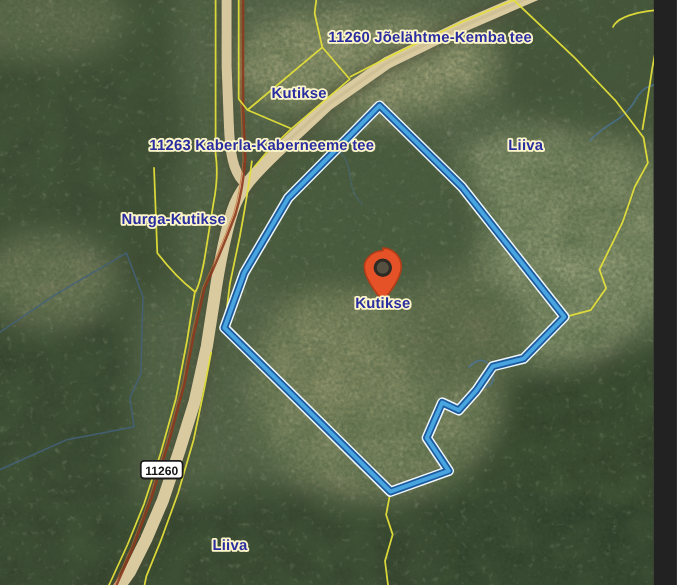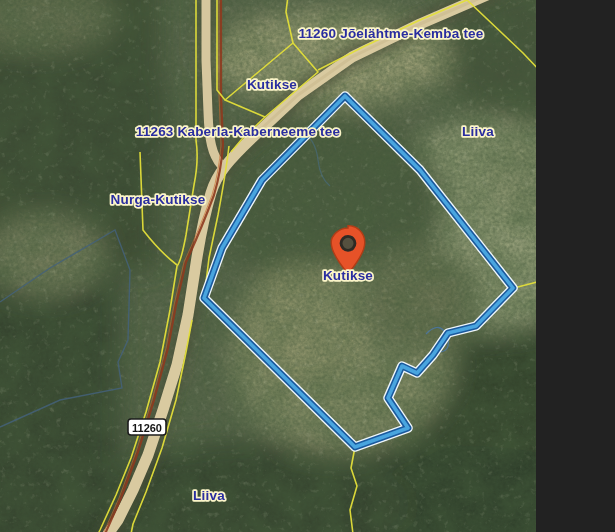--- a/index.html
+++ b/index.html
@@ -1,18 +1,18 @@
 <!DOCTYPE html>
 <html><head>
 <meta charset="utf-8">
 <style>
   html, body { margin: 0; padding: 0; background: #222; }
   .map-viewport {
     position: relative;
-    width: 536px; height: 532px;
+    width: 594px; height: 532px;
     overflow: hidden;
     font-family: "Liberation Sans", sans-serif;
   }
   svg { display: block; }
   text.place-label {
     font-family: "Liberation Sans", sans-serif;
     font-size: 13.5px;
     font-weight: 700;
     letter-spacing: 0.2px;
     paint-order: stroke;

